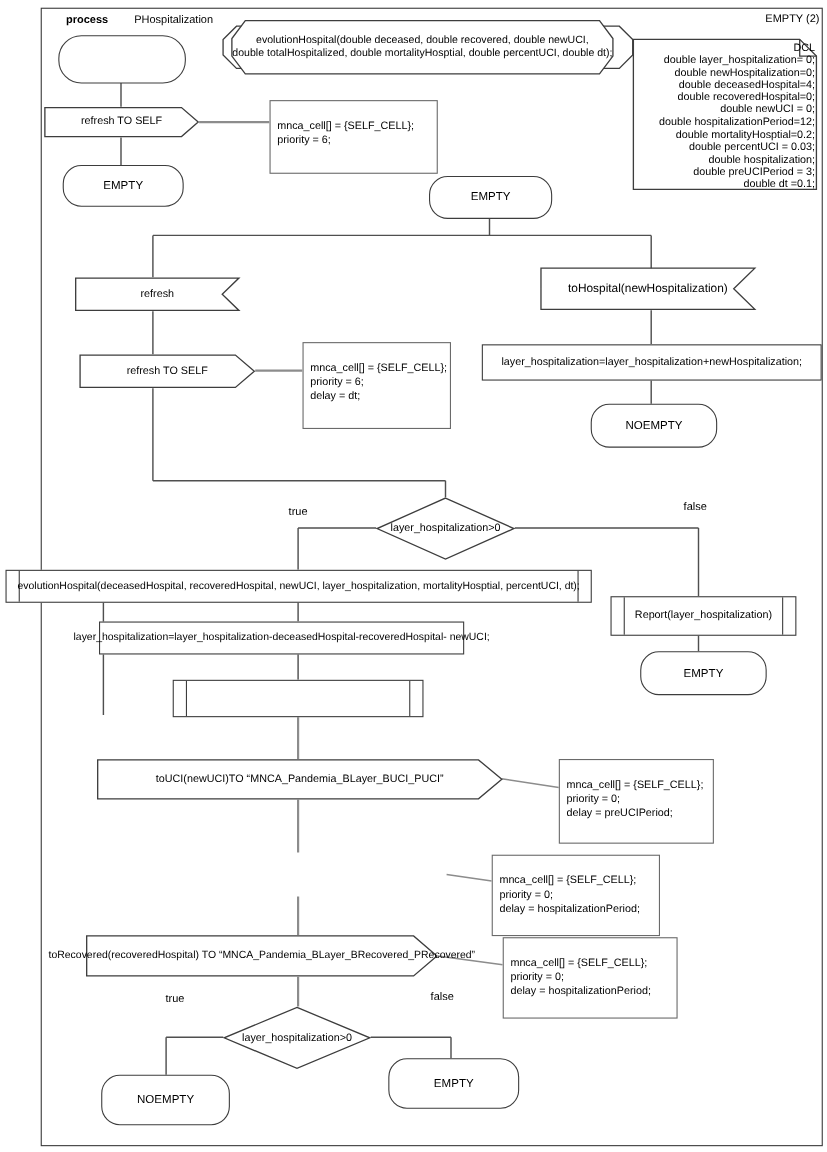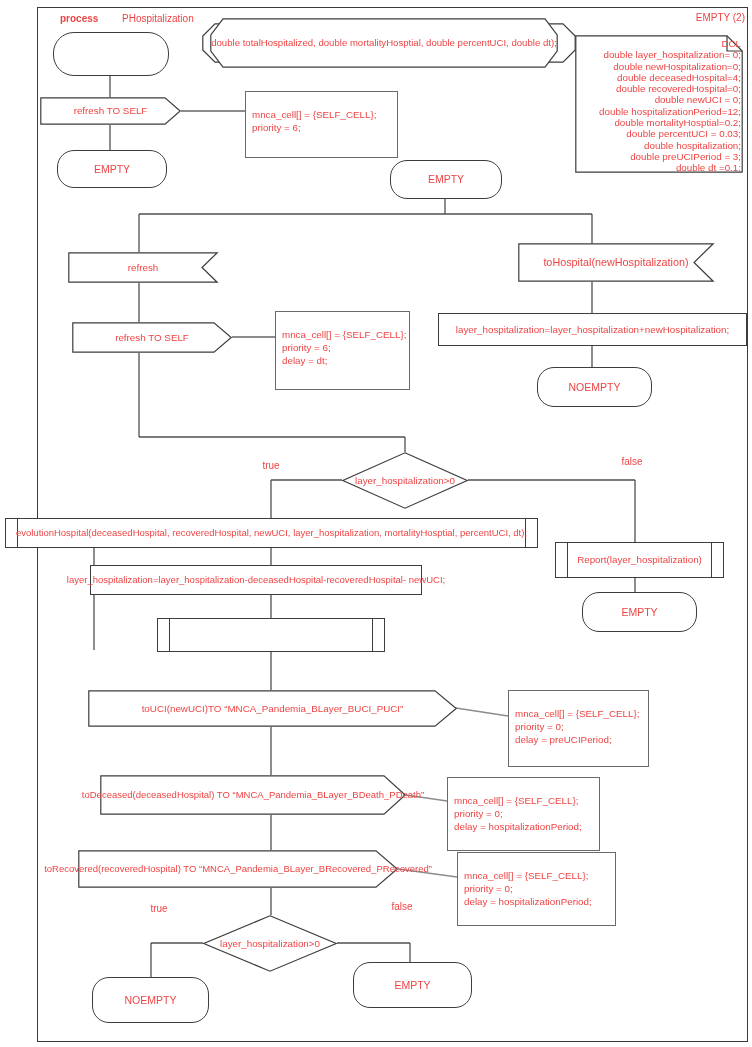--- a/index.html
+++ b/index.html
@@ -1,17 +1,17 @@
 <!DOCTYPE html>
 <html><head>
 <meta charset="utf-8">
 <style>
   html,body{margin:0;padding:0;background:#fff}
   #canvas{position:relative;width:752px;height:1047px;background:#fff;
-          font-family:"Liberation Sans",sans-serif;color:#ef4444;overflow:hidden}
+          font-family:"Liberation Sans",sans-serif;color:#000000;overflow:hidden}
   .frame{position:absolute;border:1.5px solid #3a3a3a;background:transparent;z-index:0}
   .linesvg{position:absolute;left:0;top:0;z-index:1}
   .ln{stroke:#4f4f4f;stroke-width:1.3}
   .lng{stroke:#8c8c8c;stroke-width:2}
   .lnm{stroke:#8c8c8c;stroke-width:1.4}
   .node{position:absolute;display:flex;align-items:center;justify-content:center;
         text-align:center;font-size:9.8px;line-height:1.15;z-index:2}
   .node .lbl{position:relative;z-index:2;white-space:nowrap}
   .rectbox{border:1.2px solid #3d3d3d;background:#fff}
   .state{border:1.2px solid #3d3d3d;background:#fff;border-radius:17px;font-size:10.5px}
@@ -97,20 +97,21 @@
 
   <div class="node shape" style="left:202px;top:23px;width:374px;height:40px">
       <svg class="shapebg" width="374" height="40">
         <polygon points="13,0.8 361,0.8 373.2,13 373.2,27 361,39.2 13,39.2 0.8,27 0.8,13" fill="#fff" stroke="#3d3d3d" stroke-width="1.2"></polygon>
       </svg>
     </div>
   <div class="node shape banner" style="left:210px;top:18px;width:348px;height:50px">
       <svg class="shapebg" width="348" height="50">
         <polygon points="13,0.8 335,0.8 347.2,17 347.2,33 335,49.2 13,49.2 0.8,33 0.8,17" fill="#fff" stroke="#3d3d3d" stroke-width="1.2"></polygon>
       </svg>
+    <span class="lbl">evolutionHospital(double deceased, double recovered, double newUCI,</span>
     <span class="lbl">double totalHospitalized, double mortalityHosptial, double percentUCI, double dt);</span>
   </div>
 
   <div class="node shape" style="left:575px;top:35px;width:168px;height:138px">
       <svg class="shapebg" width="168" height="138">
         <polygon points="0.8,0.8 152,0.8 167.2,16 167.2,137.2 0.8,137.2" fill="#fff" stroke="#3d3d3d" stroke-width="1.2"></polygon>
         <polyline points="152,0.8 152,16 167.2,16" fill="none" stroke="#3d3d3d" stroke-width="1.2"></polyline>
       </svg>
     <div class="dclbody">
       <div>DCL</div>
@@ -145,21 +146,21 @@
       </svg>
     <span class="lbl">refresh TO SELF</span>
   </div>
 
   <div class="comment" style="left:275px;top:311px;width:121px;height:45px">
     <div>mnca_cell[] = {SELF_CELL};</div>
     <div>priority = 6;</div>
     <div>delay = dt;</div>
   </div>
 
-  <div class="node shape" style="left:518px;top:243px;width:196px;height:39px;font-size:10.8px">
+  <div class="node shape" style="left:491px;top:243px;width:196px;height:39px;font-size:10.8px">
       <svg class="shapebg" width="196" height="39">
         <polygon points="0.8,0.8 195.2,0.8 176,19.5 195.2,38.2 0.8,38.2" fill="#fff" stroke="#3d3d3d" stroke-width="1.2"></polygon>
       </svg>
     <span class="lbl">toHospital(newHospitalization)</span>
   </div>
 
   <div class="node rectbox" style="left:438px;top:313px;width:307px;height:31px">
     <span class="lbl">layer_hospitalization=layer_hospitalization+newHospitalization;</span>
   </div>
 
@@ -206,26 +207,20 @@
         <polygon points="0.8,0.8 347,0.8 368.2,18.5 347,36.2 0.8,36.2" fill="#fff" stroke="#3d3d3d" stroke-width="1.2"></polygon>
       </svg>
     <span class="lbl">toUCI(newUCI)TO “MNCA_Pandemia_BLayer_BUCI_PUCI”</span>
   </div>
   <div class="comment" style="left:508px;top:690px;width:127px;height:43px">
     <div>mnca_cell[] = {SELF_CELL};</div>
     <div>priority = 0;</div>
     <div>delay = preUCIPeriod;</div>
   </div>
 
-  <div class="node shape" style="left:100px;top:775px;width:306px;height:40px">
-      <svg class="shapebg" width="306" height="40">
-        <polygon points="0.8,0.8 284,0.8 305.2,20 284,39.2 0.8,39.2" fill="#fff" stroke="#3d3d3d" stroke-width="1.2"></polygon>
-      </svg>
-    <span class="lbl" style="font-size:9.5px">toDeceased(deceasedHospital) TO “MNCA_Pandemia_BLayer_BDeath_PDeath”</span>
-  </div>
   <div class="comment" style="left:447px;top:777px;width:139px;height:40px">
     <div>mnca_cell[] = {SELF_CELL};</div>
     <div>priority = 0;</div>
     <div>delay = hospitalizationPeriod;</div>
   </div>
 
   <div class="node shape" style="left:78px;top:850px;width:320px;height:38px">
       <svg class="shapebg" width="320" height="38">
         <polygon points="0.8,0.8 298,0.8 319.2,19 298,37.2 0.8,37.2" fill="#fff" stroke="#3d3d3d" stroke-width="1.2"></polygon>
       </svg>

